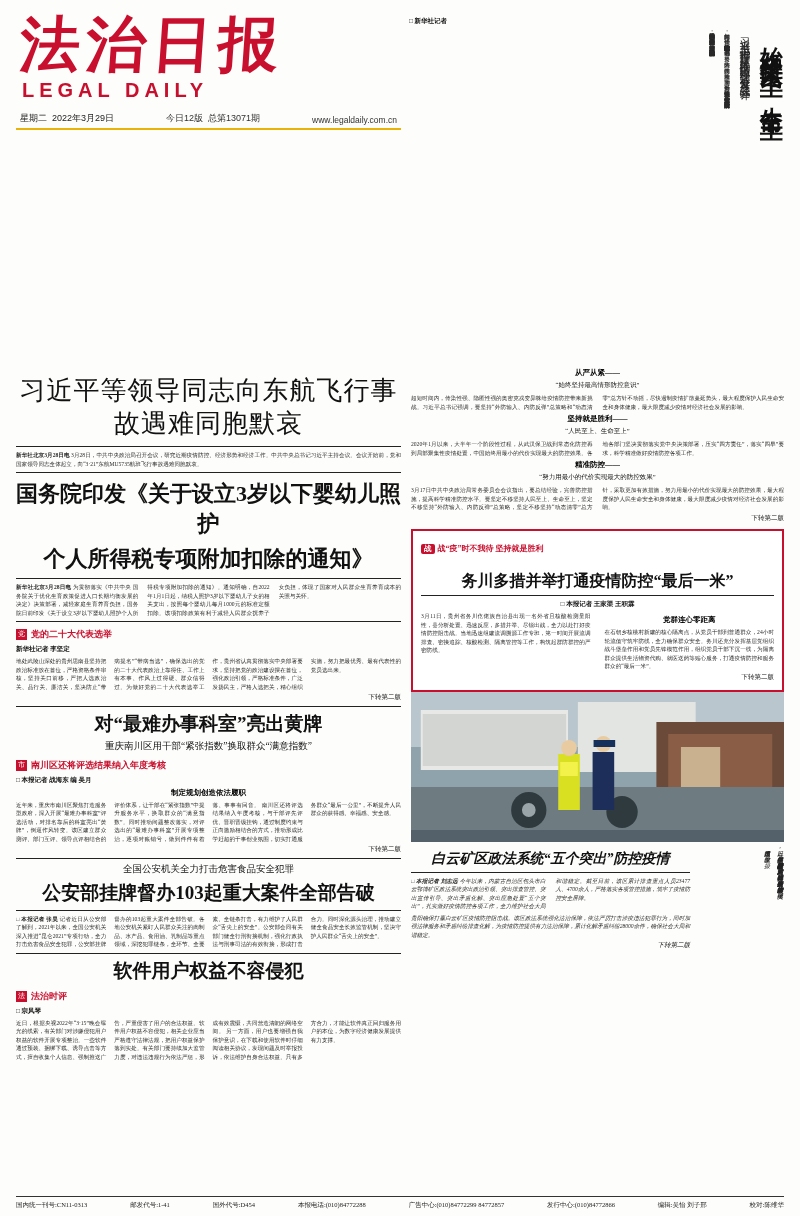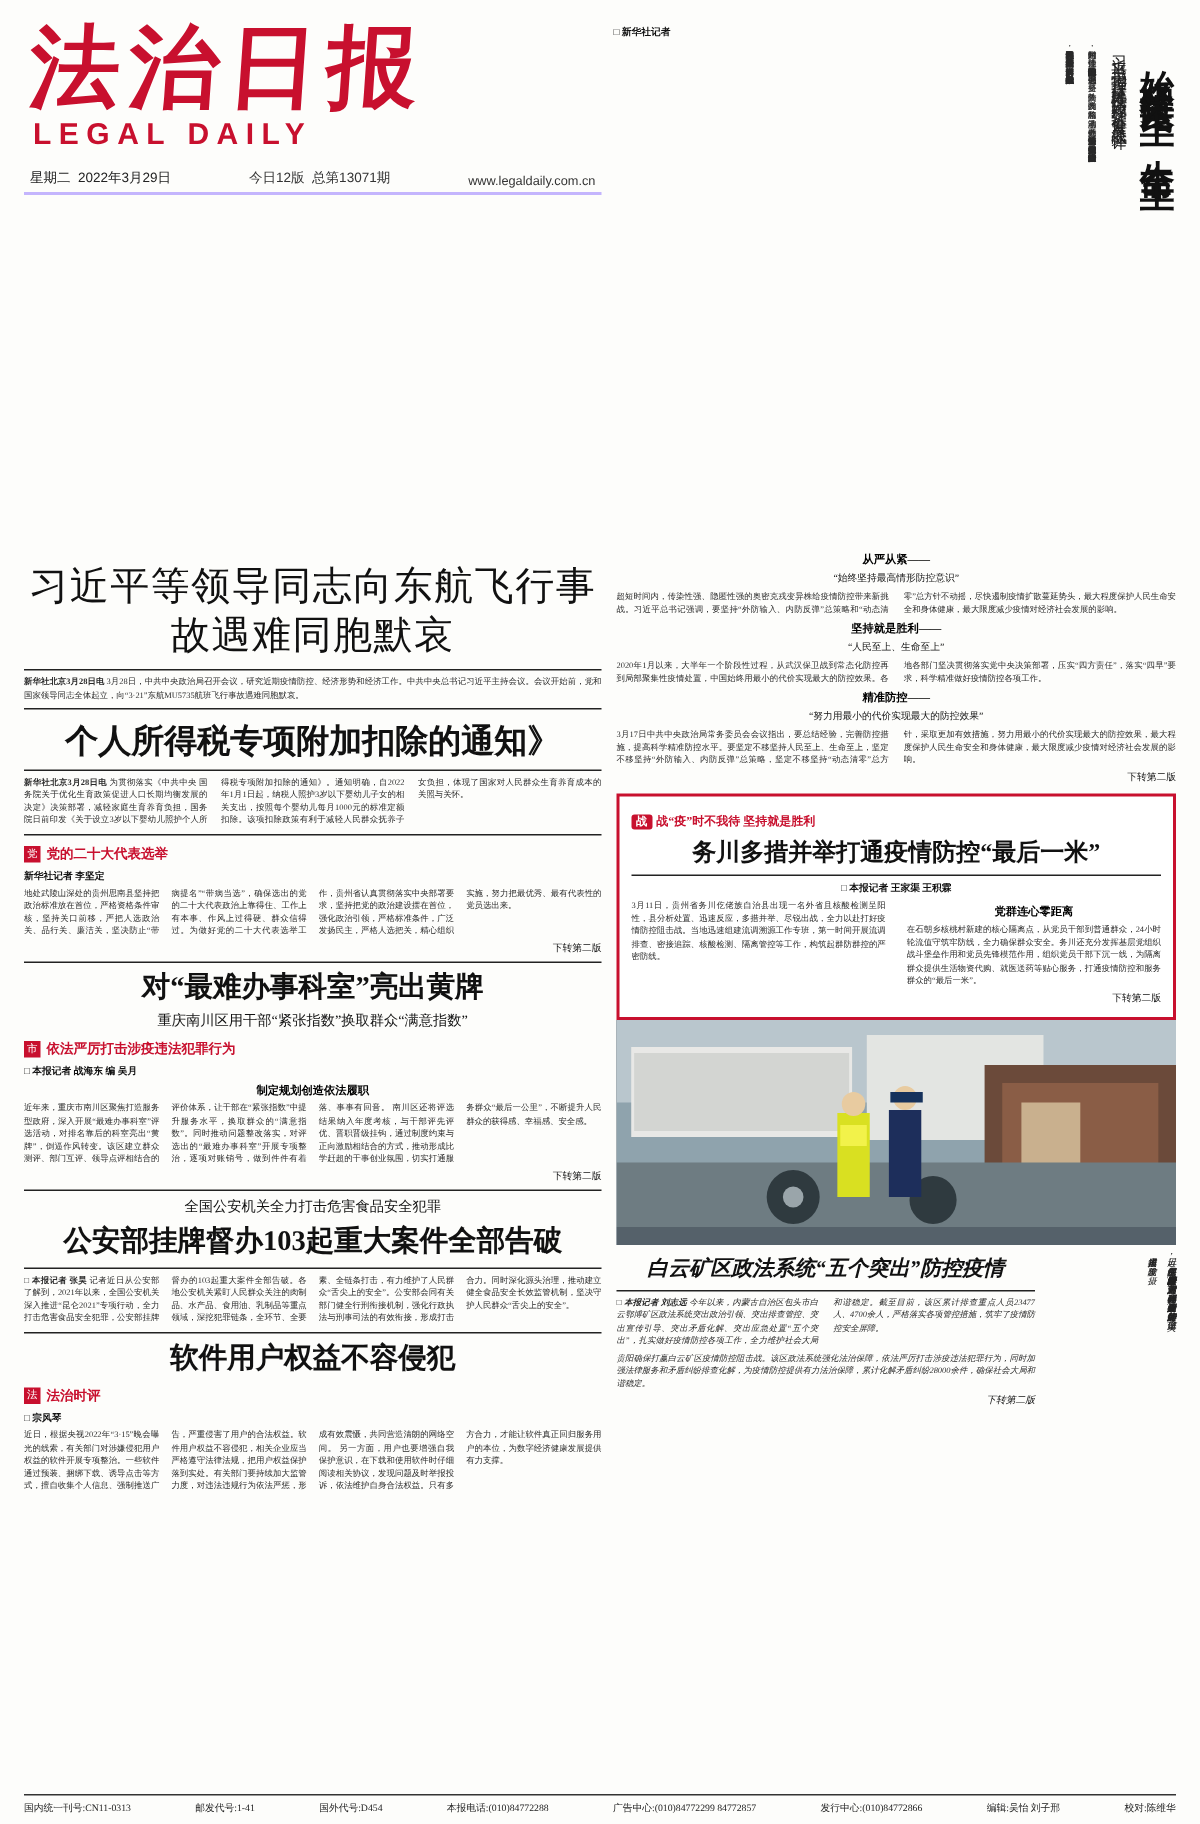--- a/index.html
+++ b/index.html
@@ -17,21 +17,21 @@
     line-height:1.05;padding-left:4px;
     transform:skewX(-4deg);
   }
   .logo-en{
     font-size:20px;letter-spacing:5px;color:#c8102e;font-weight:bold;
     padding-left:6px;margin-top:2px;
   }
   .mast-meta{
     display:flex;justify-content:space-between;align-items:flex-end;
     font-size:9px;color:#222;margin-top:10px;padding:0 4px 3px 4px;
-    border-bottom:2px solid #c4b5fd;
+    border-bottom:2px solid #eab308;
   }
   .mast-meta .mid{font-size:9px;color:#333;}
   .mast-meta .right{font-size:8.5px;color:#333;}
   
   .mast-right{flex:1;}
   .hl-main{
     font-family:"Liberation Serif","DejaVu Serif",serif;
     font-size:26px;font-weight:normal;color:#111;letter-spacing:1px;
     text-align:center;line-height:1.25;margin:10px 0 6px;
   }
@@ -155,20 +155,21 @@
     <div class="col-left">
 
       <div class="hl-main">习近平等领导同志向东航飞行事故遇难同胞默哀</div>
       <div class="rule-thin"></div>
       <div class="body-text">
         <b>新华社北京3月28日电</b>
         <span>3月28日，中共中央政治局召开会议，研究近期疫情防控、经济形势和经济工作。中共中央总书记习近平主持会议。会议开始前，党和国家领导同志全体起立，向“3·21”东航MU5735航班飞行事故遇难同胞默哀。</span>
       </div>
       <div class="rule-thin"></div>
 
+      <div class="hl-2">国务院印发《关于设立3岁以下婴幼儿照护</div>
       <div class="hl-2">个人所得税专项附加扣除的通知》</div>
       <div class="rule-thin"></div>
       <div class="body-text cols3">
         <b>新华社北京3月28日电</b>
         <span>为贯彻落实《中共中央 国务院关于优化生育政策促进人口长期均衡发展的决定》决策部署，减轻家庭生育养育负担，国务院日前印发《关于设立3岁以下婴幼儿照护个人所得税专项附加扣除的通知》。通知明确，自2022年1月1日起，纳税人照护3岁以下婴幼儿子女的相关支出，按照每个婴幼儿每月1000元的标准定额扣除。该项扣除政策有利于减轻人民群众抚养子女负担，体现了国家对人民群众生育养育成本的关照与关怀。</span>
       </div>
       <div class="rule-thin"></div>
 
       <div class="flag">
         <span class="sq">党</span>
@@ -176,21 +177,21 @@
       </div>
       <div class="byline">新华社记者 李坚定</div>
       <div class="body-text cols4">地处武陵山深处的贵州思南县坚持把政治标准放在首位，严格资格条件审核，坚持关口前移，严把人选政治关、品行关、廉洁关，坚决防止“带病提名”“带病当选”，确保选出的党的二十大代表政治上靠得住、工作上有本事、作风上过得硬、群众信得过。为做好党的二十大代表选举工作，贵州省认真贯彻落实中央部署要求，坚持把党的政治建设摆在首位，强化政治引领，严格标准条件，广泛发扬民主，严格人选把关，精心组织实施，努力把最优秀、最有代表性的党员选出来。</div>
       <div class="jump">下转第二版</div>
       <div class="rule-thin"></div>
 
       <div class="hl-3">对“最难办事科室”亮出黄牌</div>
       <div class="tagline">重庆南川区用干部“紧张指数”换取群众“满意指数”</div>
       <div class="flag">
         <span class="sq">市</span>
-        <span class="txt">依法严厉打击涉疫违法犯罪行为</span>
+        <span class="txt">南川区还将评选结果纳入年度考核</span>
       </div>
       <div class="byline">□ 本报记者 战海东 编 吴月</div>
       <div class="small-head">制定规划创造依法履职</div>
       <div class="body-text cols4">
         <span>近年来，重庆市南川区聚焦打造服务型政府，深入开展“最难办事科室”评选活动，对排名靠后的科室亮出“黄牌”，倒逼作风转变。该区建立群众测评、部门互评、领导点评相结合的评价体系，让干部在“紧张指数”中提升服务水平，换取群众的“满意指数”。同时推动问题整改落实，对评选出的“最难办事科室”开展专项整治，逐项对账销号，做到件件有着落、事事有回音。</span>
         <span>南川区还将评选结果纳入年度考核，与干部评先评优、晋职晋级挂钩，通过制度约束与正向激励相结合的方式，推动形成比学赶超的干事创业氛围，切实打通服务群众“最后一公里”，不断提升人民群众的获得感、幸福感、安全感。</span>
       </div>
       <div class="jump">下转第二版</div>
       <div class="rule-thin"></div>
 
@@ -228,21 +229,21 @@
       <div class="small-head">精准防控——</div>
       <div class="center-sub">“努力用最小的代价实现最大的防控效果”</div>
       <div class="body-text cols2">3月17日中共中央政治局常务委员会会议指出，要总结经验，完善防控措施，提高科学精准防控水平。要坚定不移坚持人民至上、生命至上，坚定不移坚持“外防输入、内防反弹”总策略，坚定不移坚持“动态清零”总方针，采取更加有效措施，努力用最小的代价实现最大的防控效果，最大程度保护人民生命安全和身体健康，最大限度减少疫情对经济社会发展的影响。</div>
       <div class="jump">下转第二版</div>
 
       <div class="red-box">
         <div class="redtag">
           <span class="mk">战</span>
           <span>战“疫”时不我待 坚持就是胜利</span>
         </div>
-        <div class="hl-3" style="font-size:16px;margin-top:4px;">务川多措并举打通疫情防控“最后一米”</div>
+        <div class="hl-3" style="font-size:16px;margin-top:16px;">务川多措并举打通疫情防控“最后一米”</div>
         <div class="rule-thin"></div>
         <div class="byline" style="text-align:center;">□ 本报记者 王家渠 王积霖</div>
         <div style="display:flex;gap:14px;">
           <div class="body-text" style="flex:1;">3月11日，贵州省务川仡佬族自治县出现一名外省且核酸检测呈阳性，县分析处置、迅速反应，多措并举、尽锐出战，全力以赴打好疫情防控阻击战。当地迅速组建流调溯源工作专班，第一时间开展流调排查、密接追踪、核酸检测、隔离管控等工作，构筑起群防群控的严密防线。</div>
           <div style="flex:1;">
             <div class="small-head">党群连心零距离</div>
             <div class="body-text">在石朝乡核桃村新建的核心隔离点，从党员干部到普通群众，24小时轮流值守筑牢防线，全力确保群众安全。务川还充分发挥基层党组织战斗堡垒作用和党员先锋模范作用，组织党员干部下沉一线，为隔离群众提供生活物资代购、就医送药等贴心服务，打通疫情防控和服务群众的“最后一米”。</div>
           </div>
         </div>
         <div class="jump">下转第二版</div>

